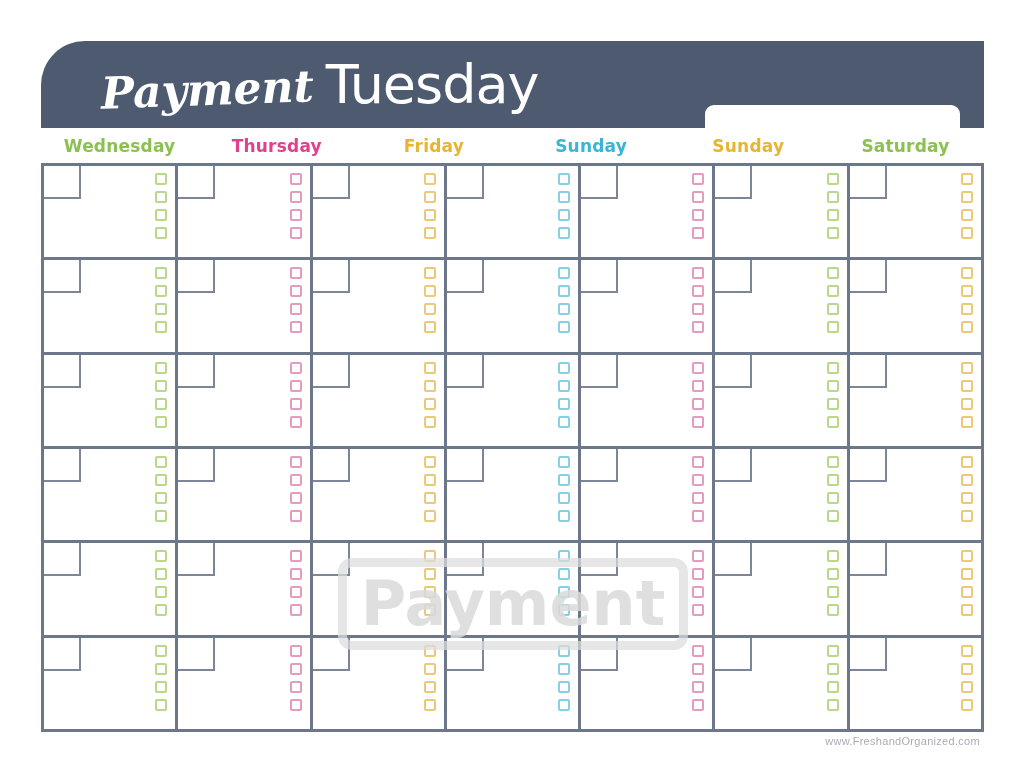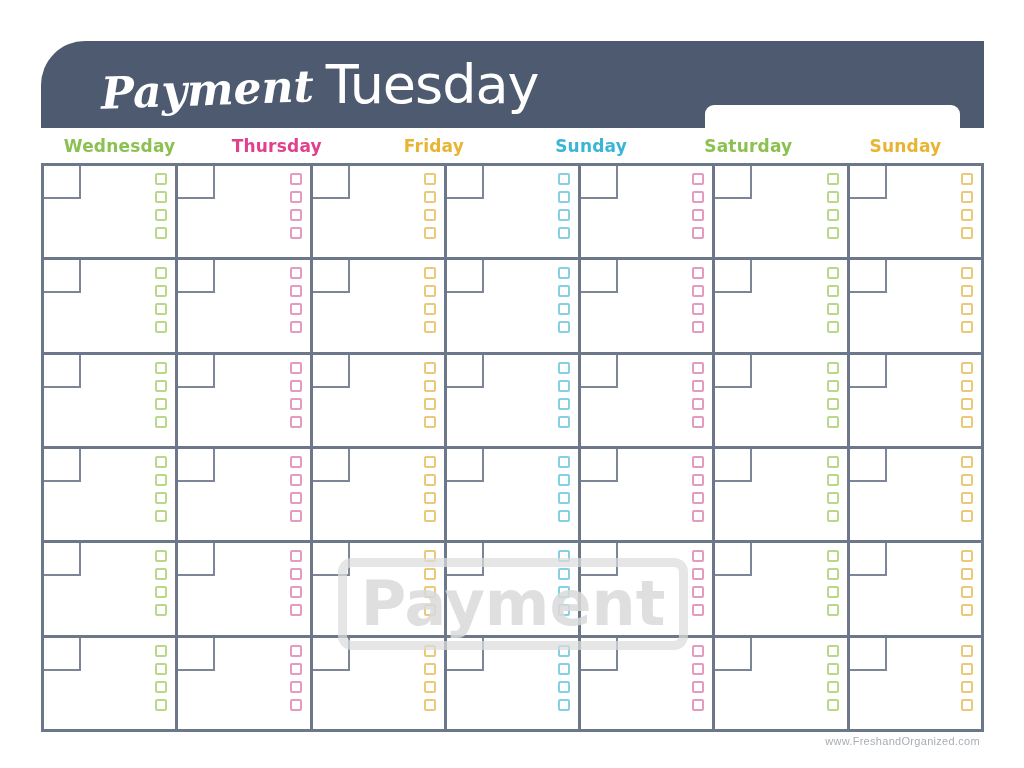--- a/index.html
+++ b/index.html
@@ -216,22 +216,22 @@
       <span class="title-word">Tuesday</span>
     </div>
     <input class="month-input" type="text" placeholder="" style="">
   </div>
 
   <div class="daynames">
     <div class="dayname" style="color: rgb(140, 193, 82);">Wednesday</div>
     <div class="dayname" style="color: rgb(224, 64, 140);">Thursday</div>
     <div class="dayname" style="color: rgb(232, 180, 52);">Friday</div>
     <div class="dayname" style="color: rgb(59, 181, 214);">Sunday</div>
+    <div class="dayname" style="color: rgb(232, 180, 52);">Sunday</div>
     <div class="dayname" style="color: rgb(140, 193, 82);">Saturday</div>
-    <div class="dayname" style="color: rgb(232, 180, 52);">Sunday</div>
   </div>
 
   <div class="grid" id="calendar-grid">
       <div class="row">
         <div class="cell">
           <div class="datebox"></div>
           <div class="checks">
             <div class="chk" style="border-color: rgb(185, 217, 138);"></div>
             <div class="chk" style="border-color: rgb(185, 217, 138);"></div>
             <div class="chk" style="border-color: rgb(185, 217, 138);"></div>

